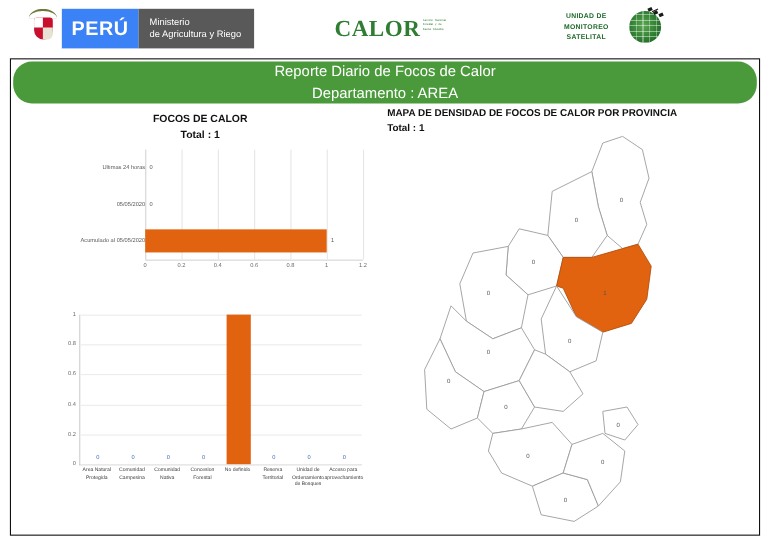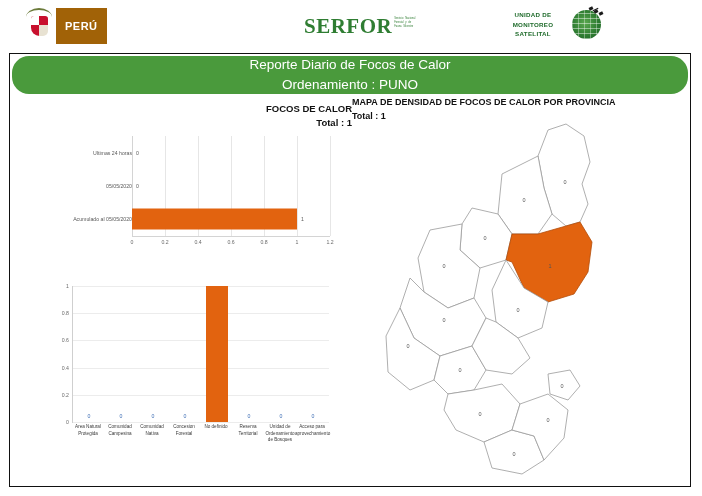--- a/index.html
+++ b/index.html
@@ -25,22 +25,22 @@
   }
   #coat-of-arms .shield:after{
     content:"";position:absolute;left:8px;top:9px;width:9px;height:11px;background:#e8e2d2;
     border-radius:0 0 5px 0;
   }
   #coat-of-arms .wreath{
     position:absolute;top:0px;left:4px;width:26px;height:7px;
     border-top:2px solid #6b7a3a;border-radius:50%/100% 100% 0 0;
   }
   #peru-red{
-    background:#a16207;color:#ffffff;display:flex;align-items:center;
-    padding:0 9px;font-size:11px;font-weight:bold;letter-spacing:.5px;
+    background:#3b82f6;color:#ffffff;display:flex;align-items:center;
+    padding:0 9px;font-size:18px;font-weight:bold;letter-spacing:.5px;
   }
   #ministry-gray{
     background:#595959;color:#ffffff;display:flex;flex-direction:column;
     justify-content:center;padding:0 12px 0 10px;font-size:8.5px;line-height:1.35;
   }
   #serfor{
     position:absolute;left:304px;top:16px;display:flex;align-items:flex-start;
   }
   #serfor .word{
     font-family:"Liberation Serif", serif;font-size:21px;font-weight:bold;
@@ -74,21 +74,21 @@
   }
   #title-banner{
     position:absolute;left:12px;top:56px;width:676px;height:38px;
     background:#4a9a3c;color:#ffffff;text-align:center;
     display:flex;flex-direction:column;align-items:center;justify-content:center;
     font-size:13.5px;line-height:1.45;border-radius:17px;
   }
   
   #left-panel{position:absolute;left:12px;top:96px;width:340px;height:385px;}
   .chart-title{
-    text-align:right;font-size:9.5px;font-weight:bold;color:#111111;line-height:1.5;
+    text-align:center;font-size:9.5px;font-weight:bold;color:#111111;line-height:1.5;
   }
   #chart1-title{margin-top:6px;}
   #chart1{position:absolute;left:8px;top:40px;width:320px;height:122px;}
   .c1-row{position:absolute;left:0;height:26px;width:320px;}
   .c1-label{
     position:absolute;right:208px;top:50%;transform:translateY(-50%);
     font-size:5.2px;color:#5a5a5a;white-space:nowrap;text-align:right;
   }
   .c1-bar{
     position:absolute;left:112px;top:50%;transform:translateY(-50%);
@@ -140,24 +140,28 @@
 <body>
 
 <div id="header">
 
   <div id="logo-block">
     <div id="coat-of-arms">
       <div class="wreath"></div>
       <div class="shield"></div>
     </div>
     <div id="peru-red">PERÚ</div>
+    <div id="ministry-gray">
+      <span>Ministerio</span>
+      <span>de Agricultura y Riego</span>
+    </div>
   </div>
 
   <div id="serfor">
-    <span class="word">SERFOR</span>
+    <span class="word">CALOR</span>
     <span class="sub">Servicio Nacional Forestal y de Fauna Silvestre</span>
   </div>
 
   <div id="ums">
     <div id="ums-text">
       <div>UNIDAD DE</div>
       <div>MONITOREO</div>
       <div>SATELITAL</div>
     </div>
     <div id="ums-globe">
@@ -171,21 +175,21 @@
         </g>
       </svg>
     </div>
   </div>
 </div>
 
 <div id="frame"></div>
 
 <div id="title-banner">
   <div>Reporte Diario de Focos de Calor</div>
-  <div>Ordenamiento : PUNO</div>
+  <div>Departamento : AREA</div>
 </div>
 
 <div id="left-panel">
 
   <div class="chart-title" id="chart1-title">
     <div>FOCOS DE CALOR</div>
     <div>Total : 1</div>
   </div>
 
   <div id="chart1">

